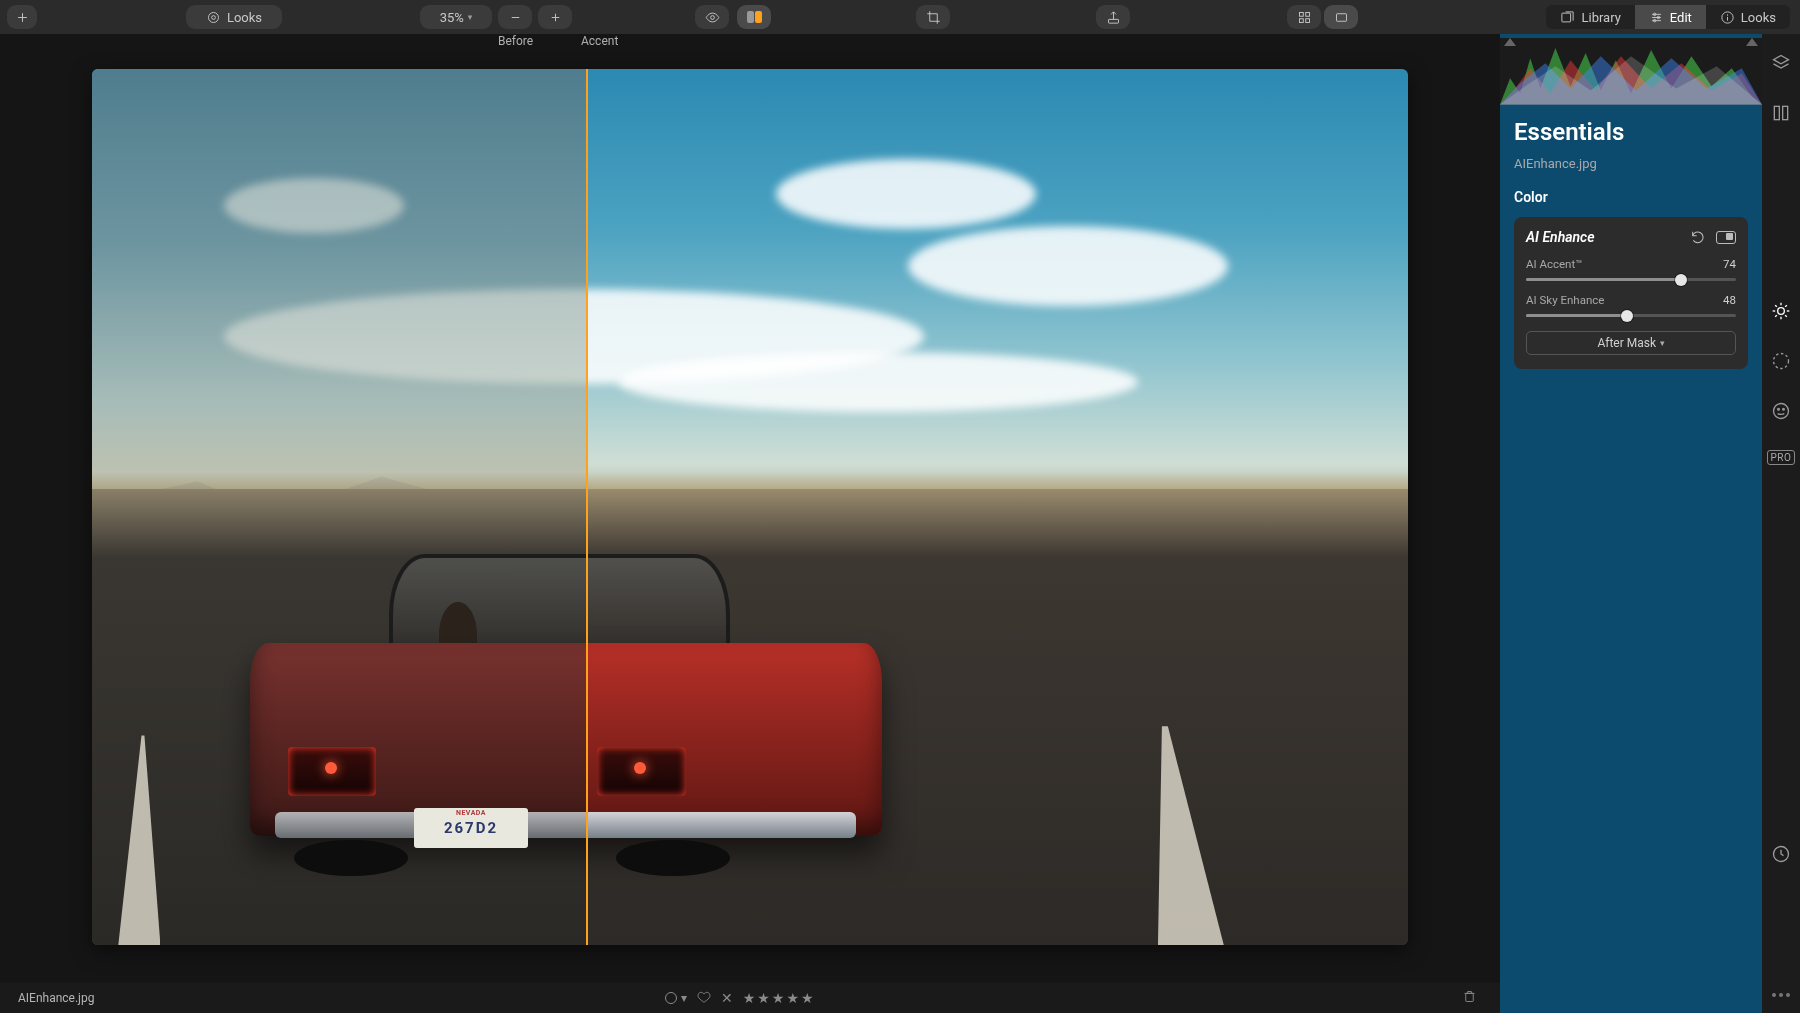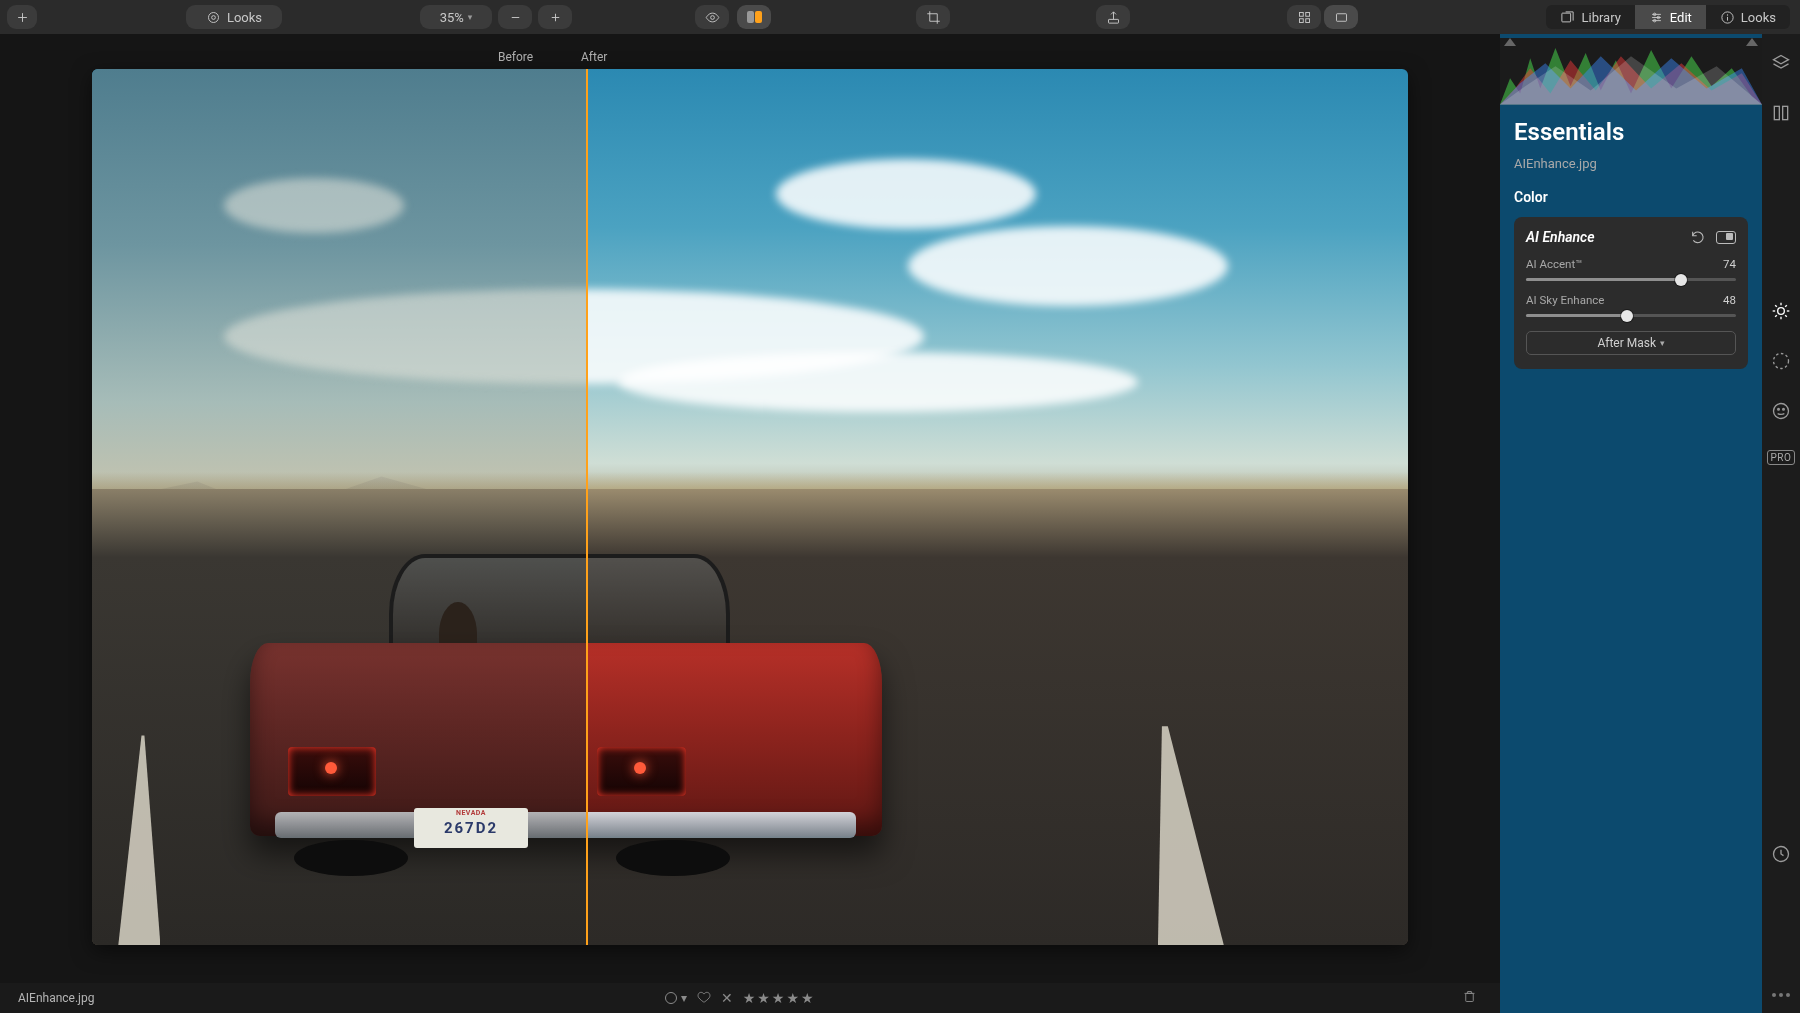--- a/index.html
+++ b/index.html
@@ -23,21 +23,21 @@
 .tb-grid { position:absolute; left:1287px; width:34px; }
 .tb-single { position:absolute; left:1324px; width:34px; background:#4a4a4a; }
 .mode-tabs { position:absolute; right:10px; display:flex; background:#222; border-radius:6px; overflow:hidden; height:24px; }
 .mode-tabs .mt { display:flex; align-items:center; justify-content:center; gap:6px; padding:0 14px; font-size:13px; color:#c8c8c8; cursor:pointer; }
 .mode-tabs .mt.active { background:#4a4a4a; color:#fff; }
 
 .ic { width:15px; height:15px; display:block; }
 .ic path, .ic rect, .ic line, .ic circle, .ic polyline { stroke:#c8c8c8; stroke-width:1.5; fill:none; }
 
 .viewport { position:absolute; top:34px; left:0; width:1500px; height:949px; background:#151515; }
-.ba-labels { position:absolute; top:16px; left:0; right:0; height:22px; display:flex; font-size:12px; color:#b0b0b0;}
+.ba-labels { position:absolute; top:0; left:0; right:0; height:22px; display:flex; font-size:12px; color:#b0b0b0;}
 .ba-labels .bef { position:absolute; left:498px; }
 .ba-labels .aft { position:absolute; left:581px; }
 .canvas { position:absolute; top:35px; left:92px; width:1316px; height:876px; border-radius:6px; overflow:hidden; box-shadow:0 6px 20px rgba(0,0,0,.5); }
 
 .after-scene, .before-scene { position:absolute; inset:0; }
 .sky-grad { position:absolute; inset:0; }
 .after-scene .sky-grad { background:linear-gradient(to bottom,
   #2b89b2 0%, #4ba2c1 18%, #93c6d0 34%, #cfded5 45%, #a79a7d 52%, #6e5d45 60%, #4b4034 100%); }
 .before-scene .sky-grad { background:linear-gradient(to bottom,
   #4f7d8e 0%, #6d95a0 20%, #a6bcb8 38%, #c3c3af 48%, #8e8368 55%, #5e5442 62%, #403a31 100%); }
@@ -236,21 +236,21 @@
           <circle cx="12" cy="8" r="0.5"></circle>
         </svg>
       <span>Looks</span>
     </div>
   </div>
 </div>
 
 <div class="viewport">
   <div class="ba-labels">
     <span class="bef">Before</span>
-    <span class="aft">After</span>
+    <span class="aft">Accent</span>
   </div>
   <div class="canvas">
 
      <div class="after-scene">
         <div class="sky-grad"></div>
         <div class="clouds">
            <div class="c c1"></div>
           <div class="c c2"></div>
           <div class="c c3"></div>
           <div class="c c4"></div>

